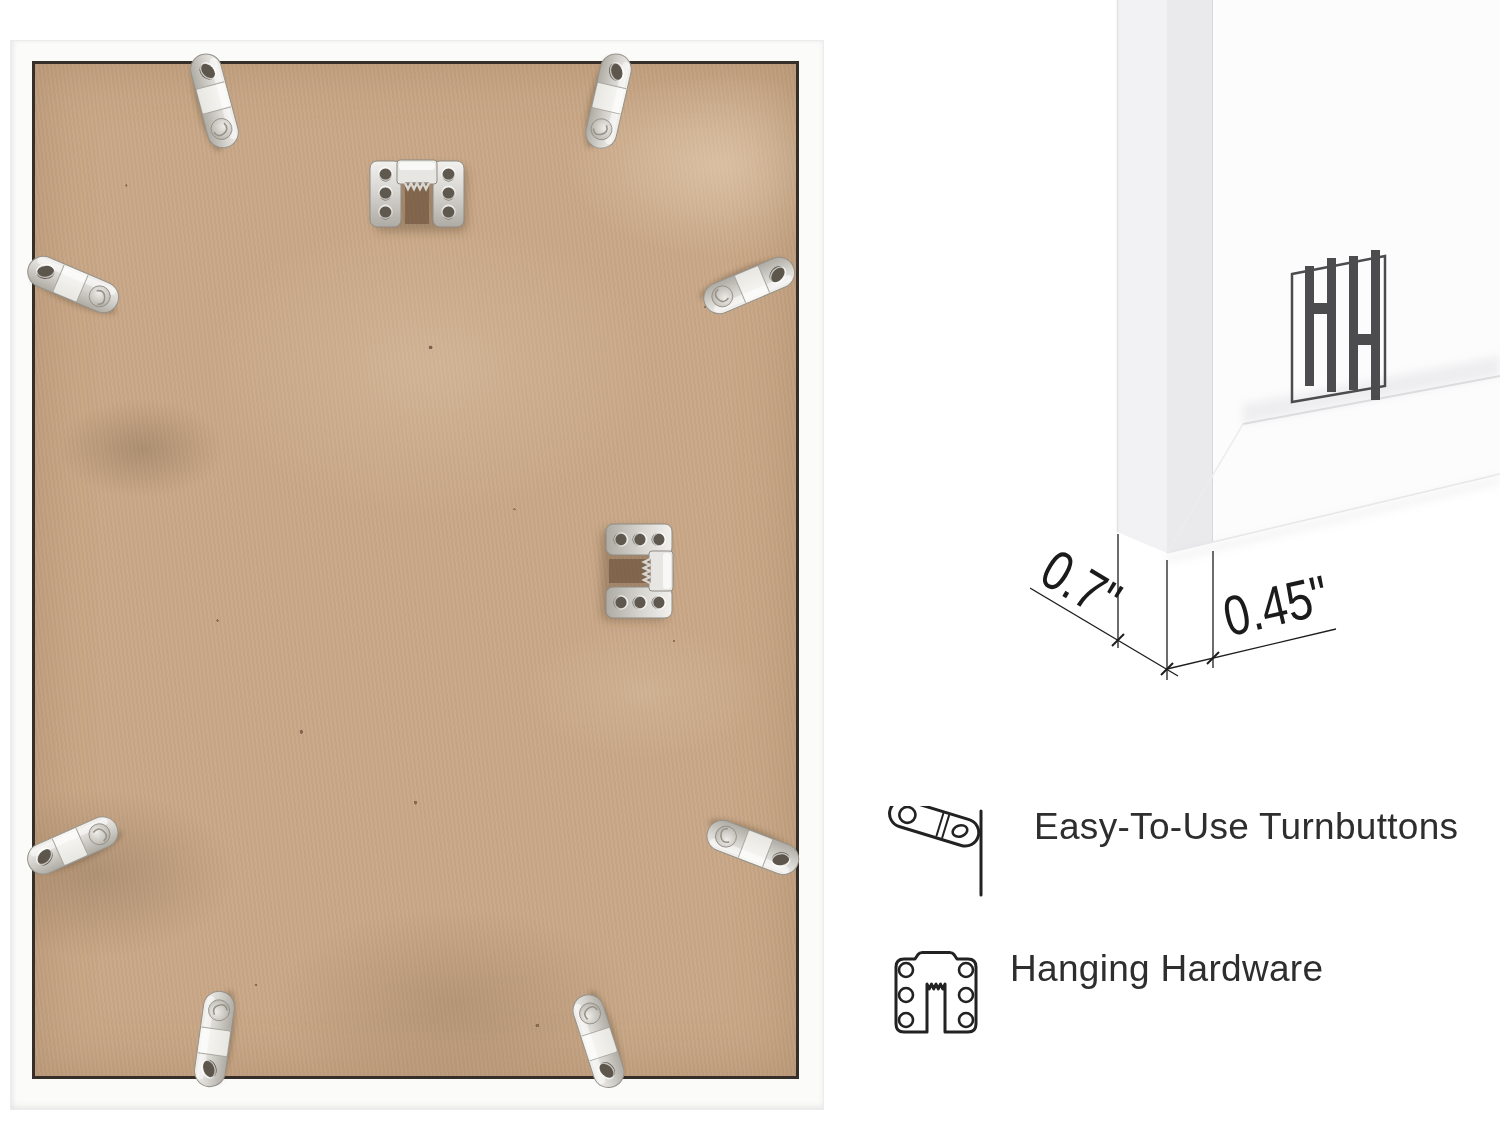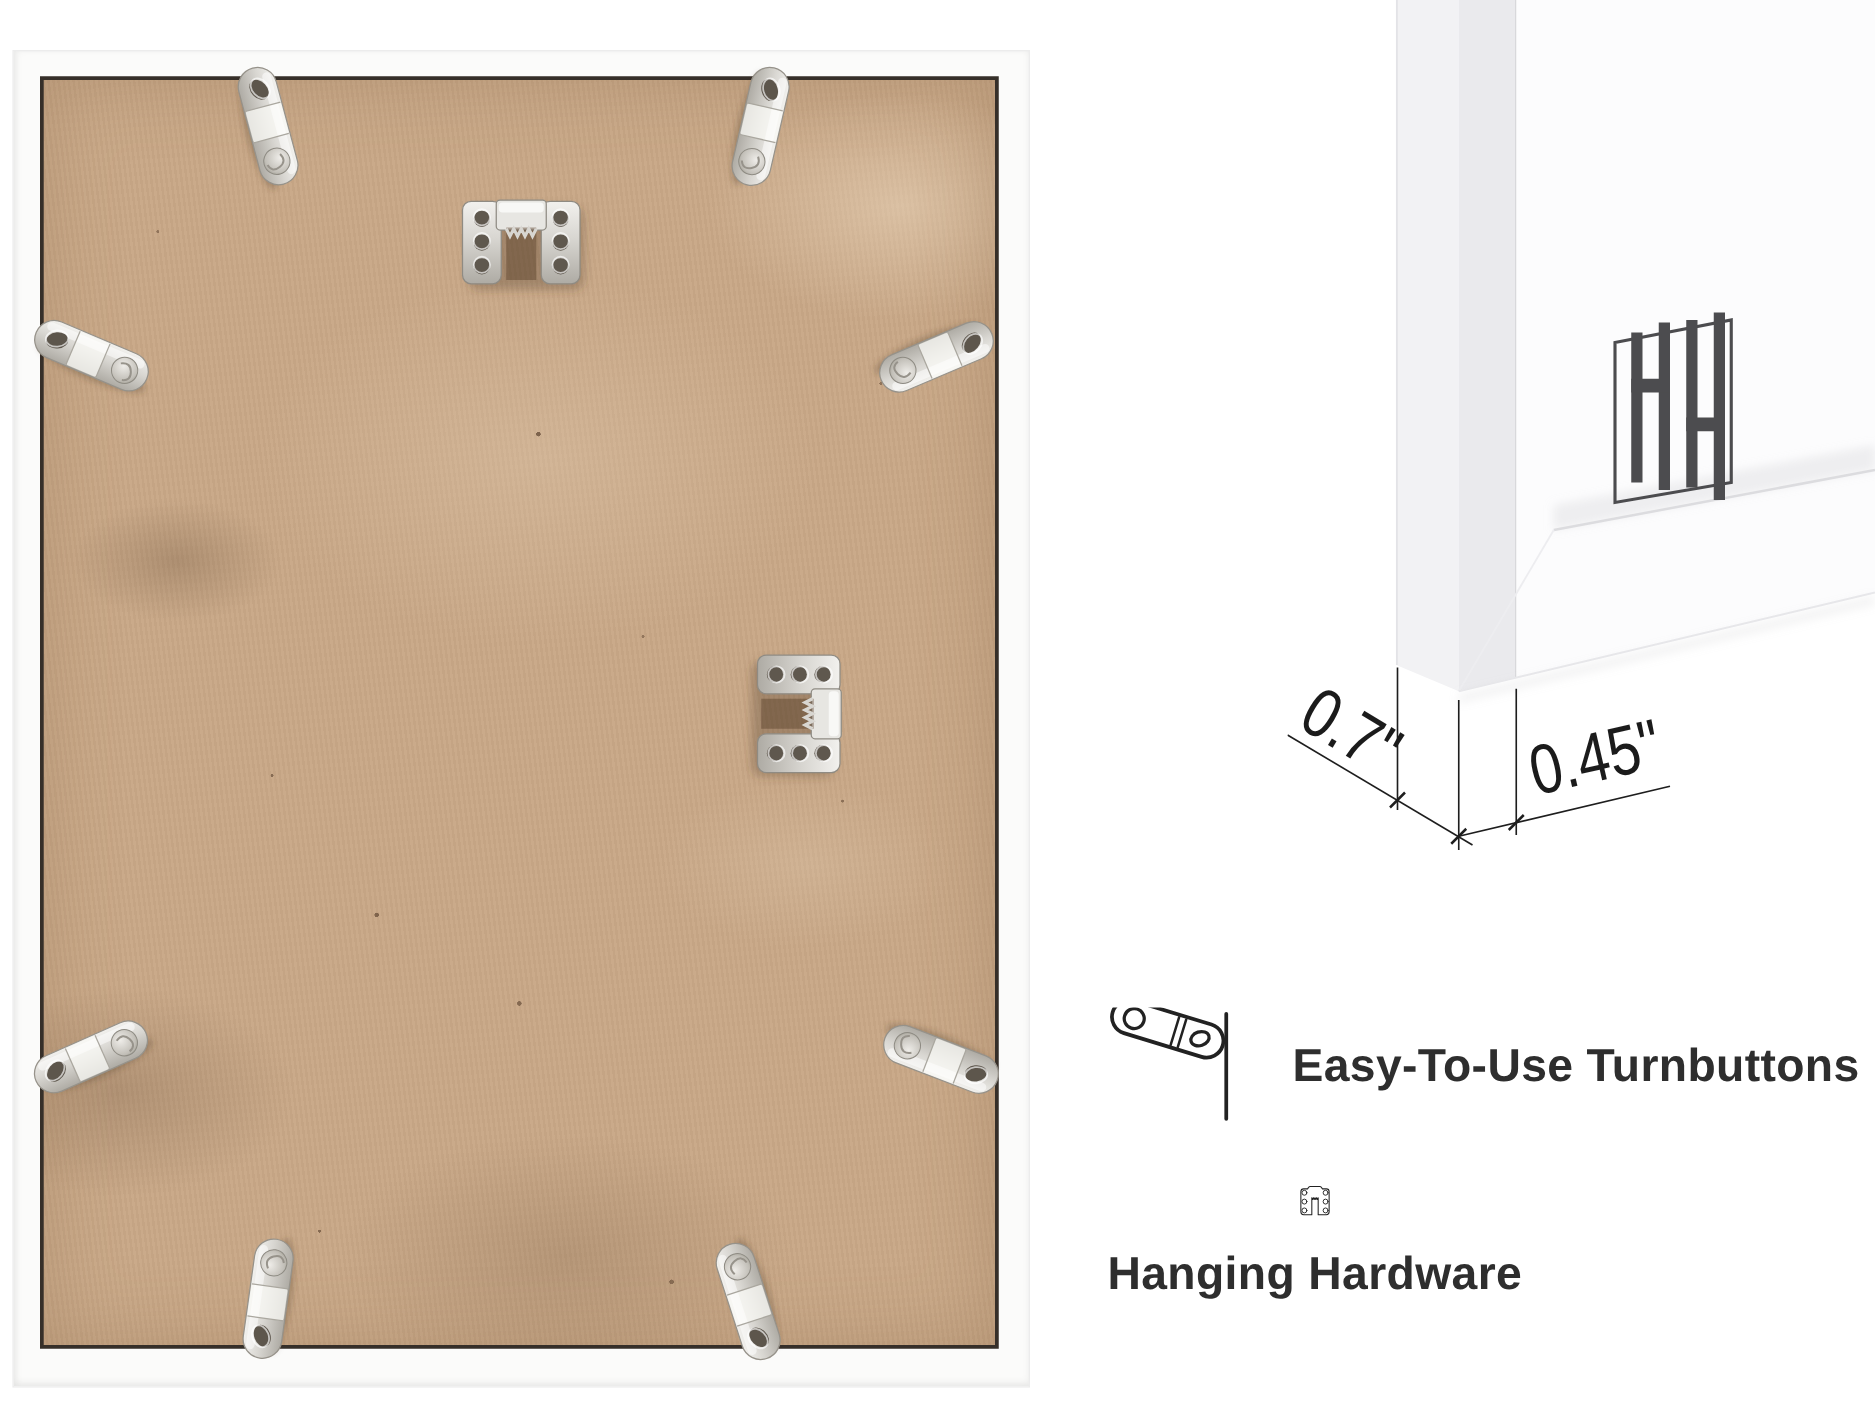--- a/index.html
+++ b/index.html
@@ -33,23 +33,23 @@
   svg.hw{position:absolute;overflow:visible;}
 
   
   .corner-svg{left:1030px;top:0;}
   .dim-label{position:absolute;font-size:56px;line-height:1;color:#1b1b1b;white-space:nowrap;
              transform-origin:center;}
   .dim-depth{left:1081px;top:585px;transform:translate(-50%,-50%) rotate(31deg) scaleX(.82);}
   .dim-face{left:1276px;top:606px;transform:translate(-50%,-50%) rotate(-13deg) scaleX(.82);}
 
   
-  .feature-row{position:absolute;display:flex;align-items:center;font-weight:bold;}
+  .feature-row{position:absolute;display:flex;}
   .feature-row.turnbuttons{left:884px;top:806px;height:94px;gap:46px;}
-  .feature-row.hanging{left:886px;top:948px;height:92px;gap:24px;flex-direction:column;}
+  .feature-row.hanging{left:886px;top:948px;height:92px;gap:24px;}
   .feature-label{font-size:37px;color:#2e2e2e;letter-spacing:.3px;}
 </style>
 </head>
 <body>
 
 <svg width="0" height="0" style="position:absolute">
   <defs>
     <filter id="blur2" x="-40%" y="-40%" width="180%" height="180%">
         <feGaussianBlur stdDeviation="2.4"></feGaussianBlur>
       </filter>

